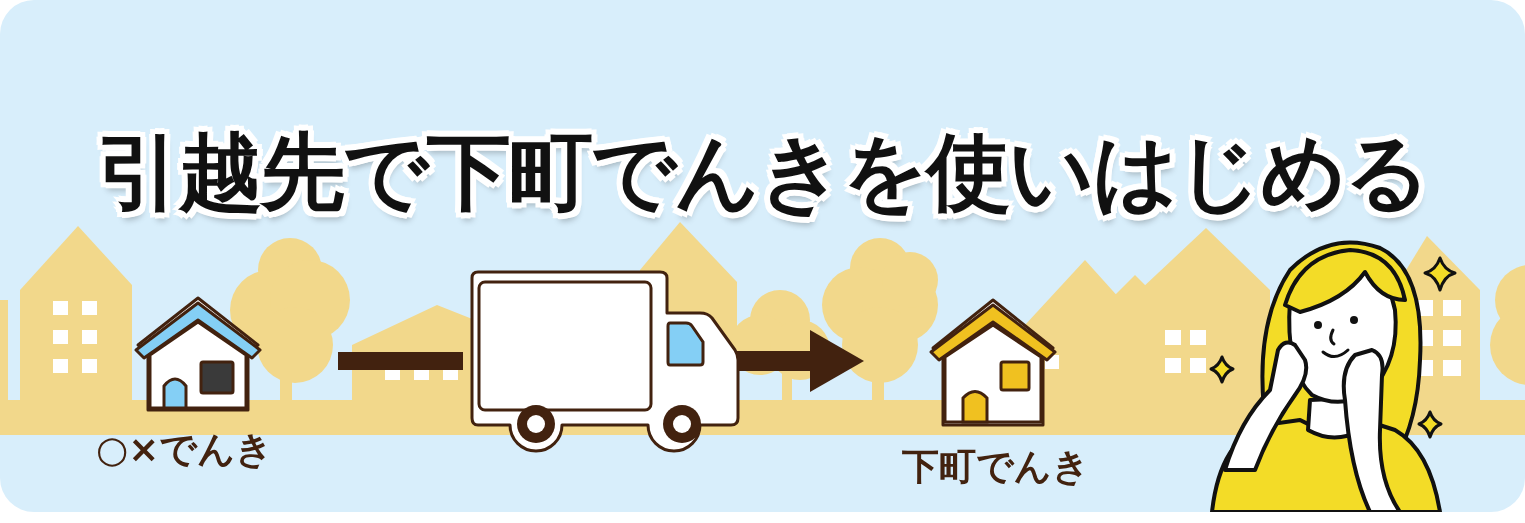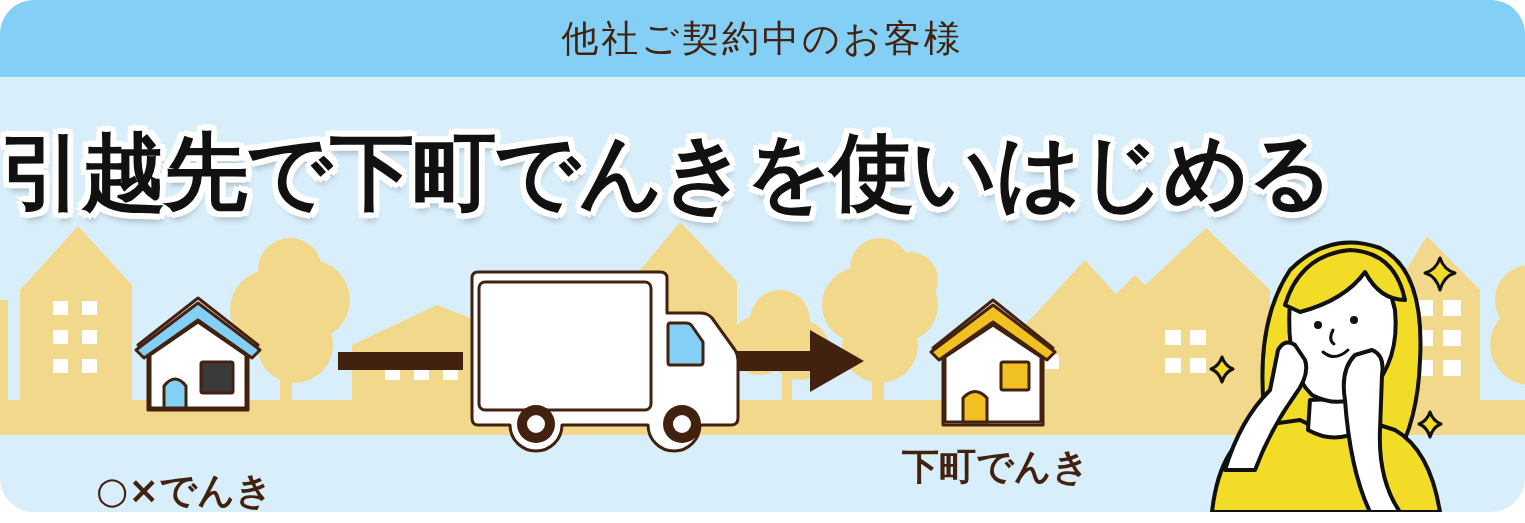--- a/index.html
+++ b/index.html
@@ -1,21 +1,21 @@
 <!DOCTYPE html>
 <html><head>
 <meta charset="utf-8">
 <style>
   html,body{margin:0;padding:0;background:#ffffff;}
   body{width:1525px;height:523px;overflow:hidden;font-family:"DejaVu Sans",sans-serif;}
   .banner{position:absolute;left:0;top:0;width:1525px;height:512px;border-radius:34px;overflow:hidden;background:#d8eefb;}
   .header{position:absolute;left:0;top:0;width:100%;height:77px;background:#84cff5;display:flex;align-items:center;justify-content:center;}
   .header span{font-size:37px;color:#42220f;letter-spacing:3px;font-weight:normal;}
   .scene{position:absolute;left:0;top:0;width:1525px;height:512px;}
-  .headline{position:absolute;left:0;top:116px;width:1525px;text-align:left;font-family:"DejaVu Sans",sans-serif;font-weight:bold;font-size:84px;color:#111;letter-spacing:-2px;
+  .headline{position:absolute;left:0;top:116px;width:1525px;text-align:center;font-family:"DejaVu Sans",sans-serif;font-weight:bold;font-size:84px;color:#111;letter-spacing:-2px;
     text-shadow:
       -5px -5px 0 #fff,5px -5px 0 #fff,-5px 5px 0 #fff,5px 5px 0 #fff,
       0 -6px 0 #fff,0 6px 0 #fff,-6px 0 0 #fff,6px 0 0 #fff,
       -4px 0 0 #fff,4px 0 0 #fff,
       2px 8px 6px rgba(0,0,0,0.25);}
   .label{position:absolute;font-weight:bold;font-size:37px;color:#42220f;}
 </style>
 </head>
 <body>
 
@@ -139,21 +139,18 @@
       <path d="M1345,400 Q1340,370 1355,355 L1372,350 Q1385,355 1382,375 L1380,430 Q1378,480 1400,512 L1370,512 Q1350,470 1345,400 Z" fill="#ffffff"></path>
     </g>
 
     <g fill="#f3dc27" stroke="#111" stroke-width="3" stroke-linejoin="round">
       <path d="M1440,258 Q1444,270 1455,273 Q1444,276 1440,290 Q1436,276 1425,273 Q1436,270 1440,258 Z"></path>
       <path d="M1222,357 Q1225,366 1233,369 Q1225,372 1222,382 Q1219,372 1211,369 Q1219,366 1222,357 Z"></path>
       <path d="M1430,412 Q1433,421 1441,424 Q1433,427 1430,437 Q1427,427 1419,424 Q1427,421 1430,412 Z"></path>
     </g>
   </svg>
 
-  <div class="header">
-    <span>他社ご契約中のお客様</span>
-  </div>
 
   <div class="headline">引越先で下町でんきを使いはじめる</div>
 
-  <div class="label" style="left:96px;top:466px;">○×でんき</div>
+  <div class="label" style="left:96px;top:425px;">○×でんき</div>
   <div class="label" style="left:902px;top:442px;text-align:center;">下町でんき</div>
 </div>
 
 </body></html>

